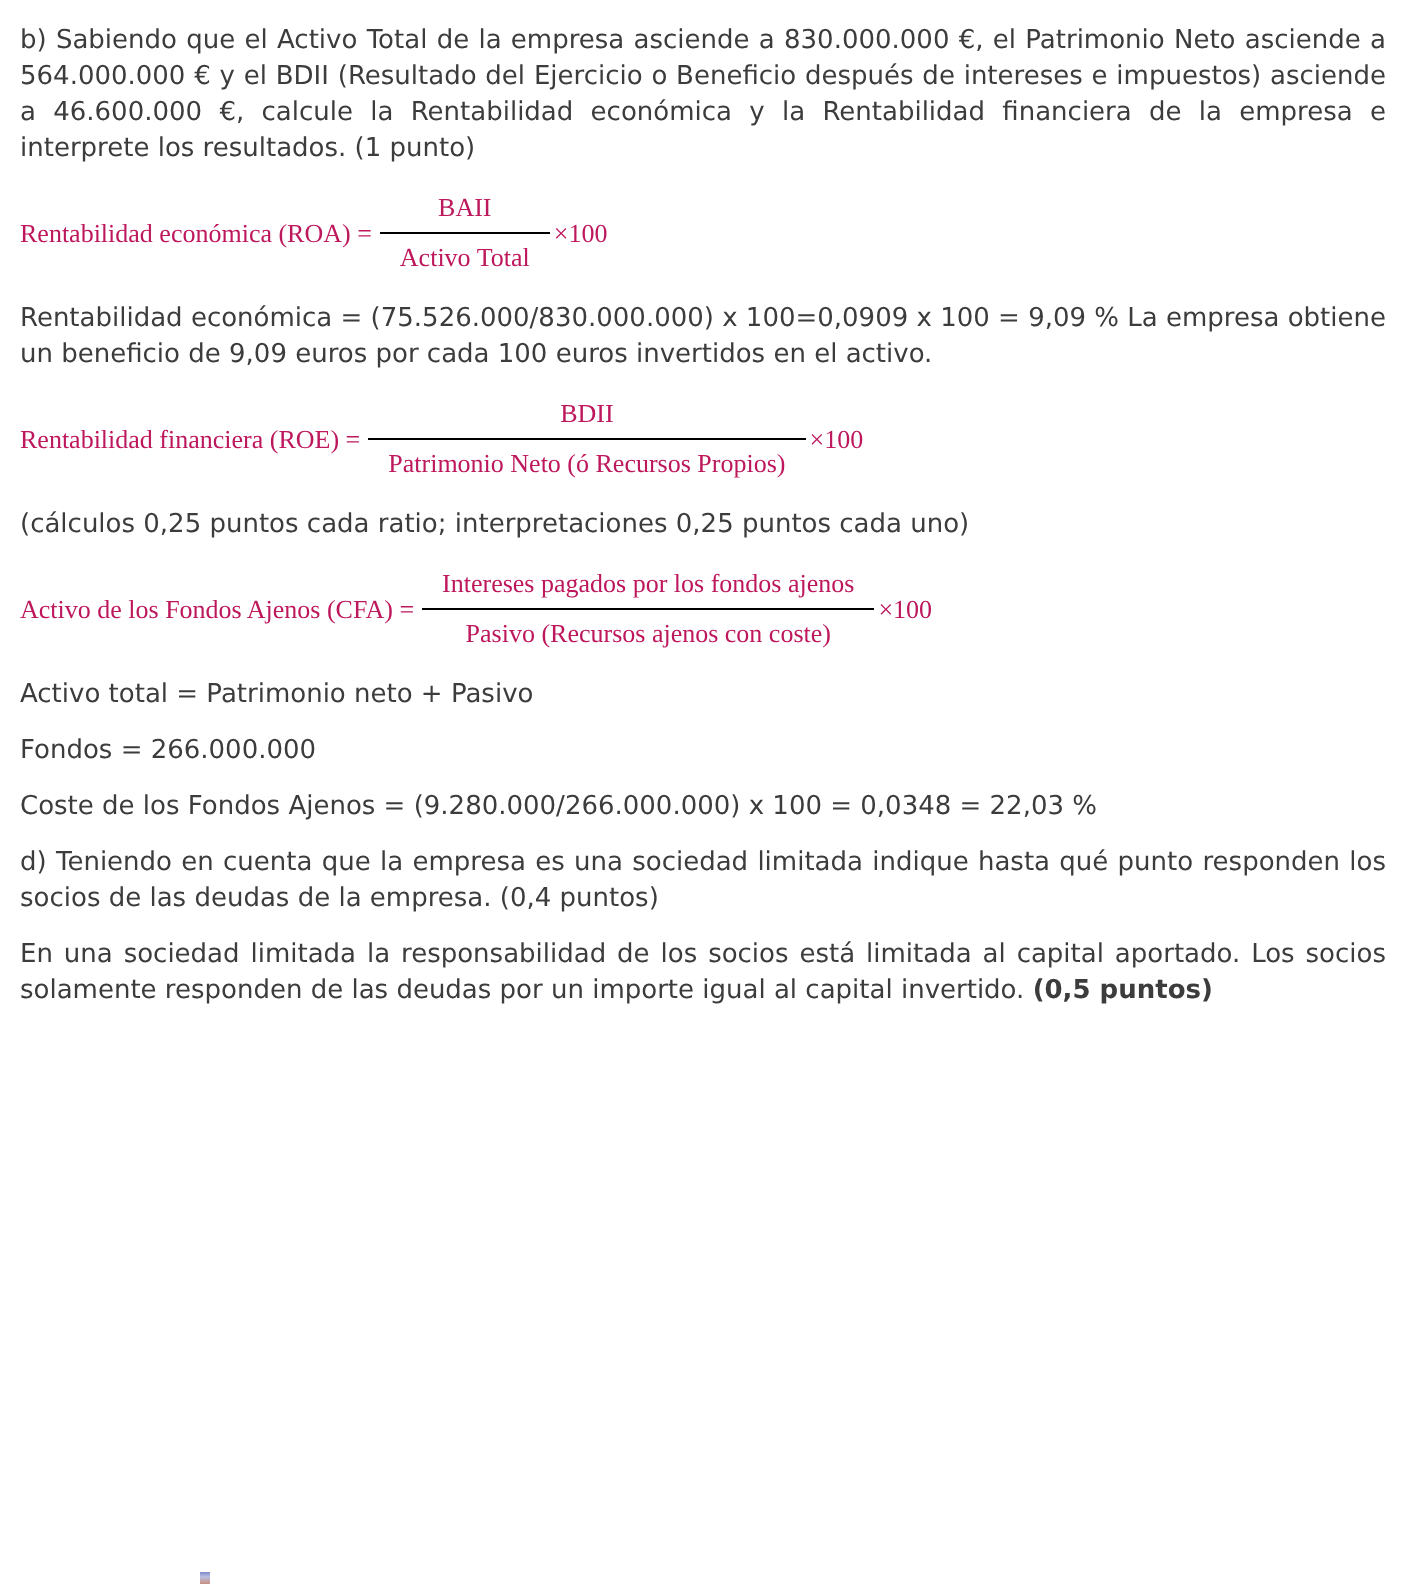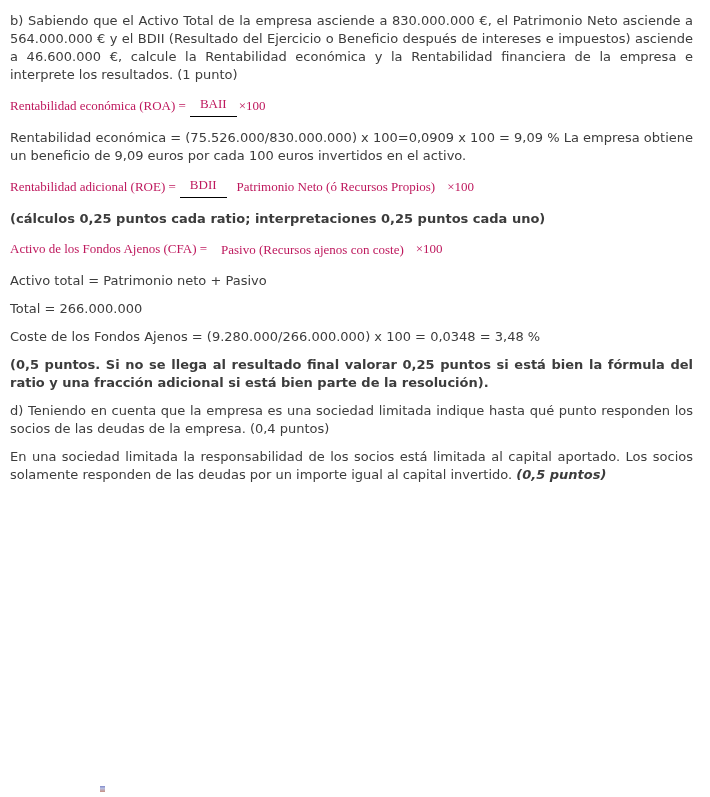--- a/index.html
+++ b/index.html
@@ -12,36 +12,36 @@
     font-family: "DejaVu Sans", "Liberation Sans", sans-serif;
     font-size: 13px;
     line-height: 18px;
     color: #3c3c3c;
     padding: 12px 13px 0 10px;
   }
   p.body-text {
     text-align: justify;
     margin: 0 4px 10px 0;
   }
-  p.body-text.bold { font-weight: bold; }
-  .inline-bold { font-weight: bold; font-style: italic; }
+  p.body-text.bold { font-weight: normal; }
+  .inline-bold { font-weight: bold; }
   
   .formula {
     font-family: "Liberation Serif", "DejaVu Serif", serif;
     font-size: 13px;
     line-height: 20px;
     color: #be185d;
     display: flex;
     align-items: center;
     margin: 6px 0 12px 0;
   }
   .formula .lhs { white-space: nowrap; }
   .frac {
     display: inline-flex;
-    flex-direction: row;
+    flex-direction: column;
     align-items: stretch;
     text-align: center;
     margin: 0 2px 0 4px;
   }
   .frac .num {
     padding: 0 10px 2px 10px;
     border-bottom: 1px solid #000000;
     white-space: nowrap;
   }
   .frac .den {
@@ -64,57 +64,58 @@
 <body>
 
 <div>
 
   <p class="body-text">b) Sabiendo que el Activo Total de la empresa asciende a 830.000.000 €, el Patrimonio Neto asciende a 564.000.000 € y el BDII (Resultado del Ejercicio o Beneficio después de intereses e impuestos) asciende a 46.600.000 €, calcule la Rentabilidad económica y la Rentabilidad financiera de la empresa e interprete los resultados. (1 punto)</p>
 
   <div class="formula">
     <span class="lhs">Rentabilidad económica (ROA) =</span>
     <span class="frac">
       <span class="num">BAII</span>
+      <span class="den">Activo Total</span>
     </span>
     <span class="multiplier">×100</span>
   </div>
 
 
   <p class="body-text">Rentabilidad económica = (75.526.000/830.000.000) x 100=0,0909 x 100 = 9,09 % La empresa obtiene un beneficio de 9,09 euros por cada 100 euros invertidos en el activo.</p>
 
   <div class="formula">
-    <span class="lhs">Rentabilidad adicional (ROE) =</span>
+    <span class="lhs">Rentabilidad financiera (ROE) =</span>
     <span class="frac">
       <span class="num">BDII</span>
       <span class="den">Patrimonio Neto (ó Recursos Propios)</span>
     </span>
     <span class="multiplier">×100</span>
   </div>
 
 
 
   <p class="body-text bold">(cálculos 0,25 puntos cada ratio; interpretaciones 0,25 puntos cada uno)</p>
 
 
   <div class="formula">
     <span class="lhs">Activo de los Fondos Ajenos (CFA) =</span>
     <span class="frac">
+      <span class="num">Intereses pagados por los fondos ajenos</span>
       <span class="den">Pasivo (Recursos ajenos con coste)</span>
     </span>
     <span class="multiplier">×100</span>
   </div>
 
   <p class="body-text">Activo total = Patrimonio neto + Pasivo</p>
 
 
-  <p class="body-text">Total = 266.000.000</p>
+  <p class="body-text">Fondos = 266.000.000</p>
 
-  <p class="body-text">Coste de los Fondos Ajenos = (9.280.000/266.000.000) x 100 = 0,0348 = 3,48 %</p>
+  <p class="body-text">Coste de los Fondos Ajenos = (9.280.000/266.000.000) x 100 = 0,0348 = 22,03 %</p>
 
-  <p class="body-text bold">(0,5 puntos. Si no se llega al resultado final valorar 0,25 puntos si está bien la fórmula del ratio y una fracción adicional si está bien parte de la resolución).</p>
 
   <p class="body-text">d) Teniendo en cuenta que la empresa es una sociedad limitada indique hasta qué punto responden los socios de las deudas de la empresa. (0,4 puntos)</p>
 
   <p class="body-text spaced-top"><span>En una sociedad limitada la responsabilidad de los socios está limitada al capital aportado. Los socios solamente responden de las deudas por un importe igual al capital invertido. </span><span class="inline-bold">(0,5 puntos)</span></p>
 
   <div class="image-fragment"></div>
 
 </div>
 
 </body></html>

